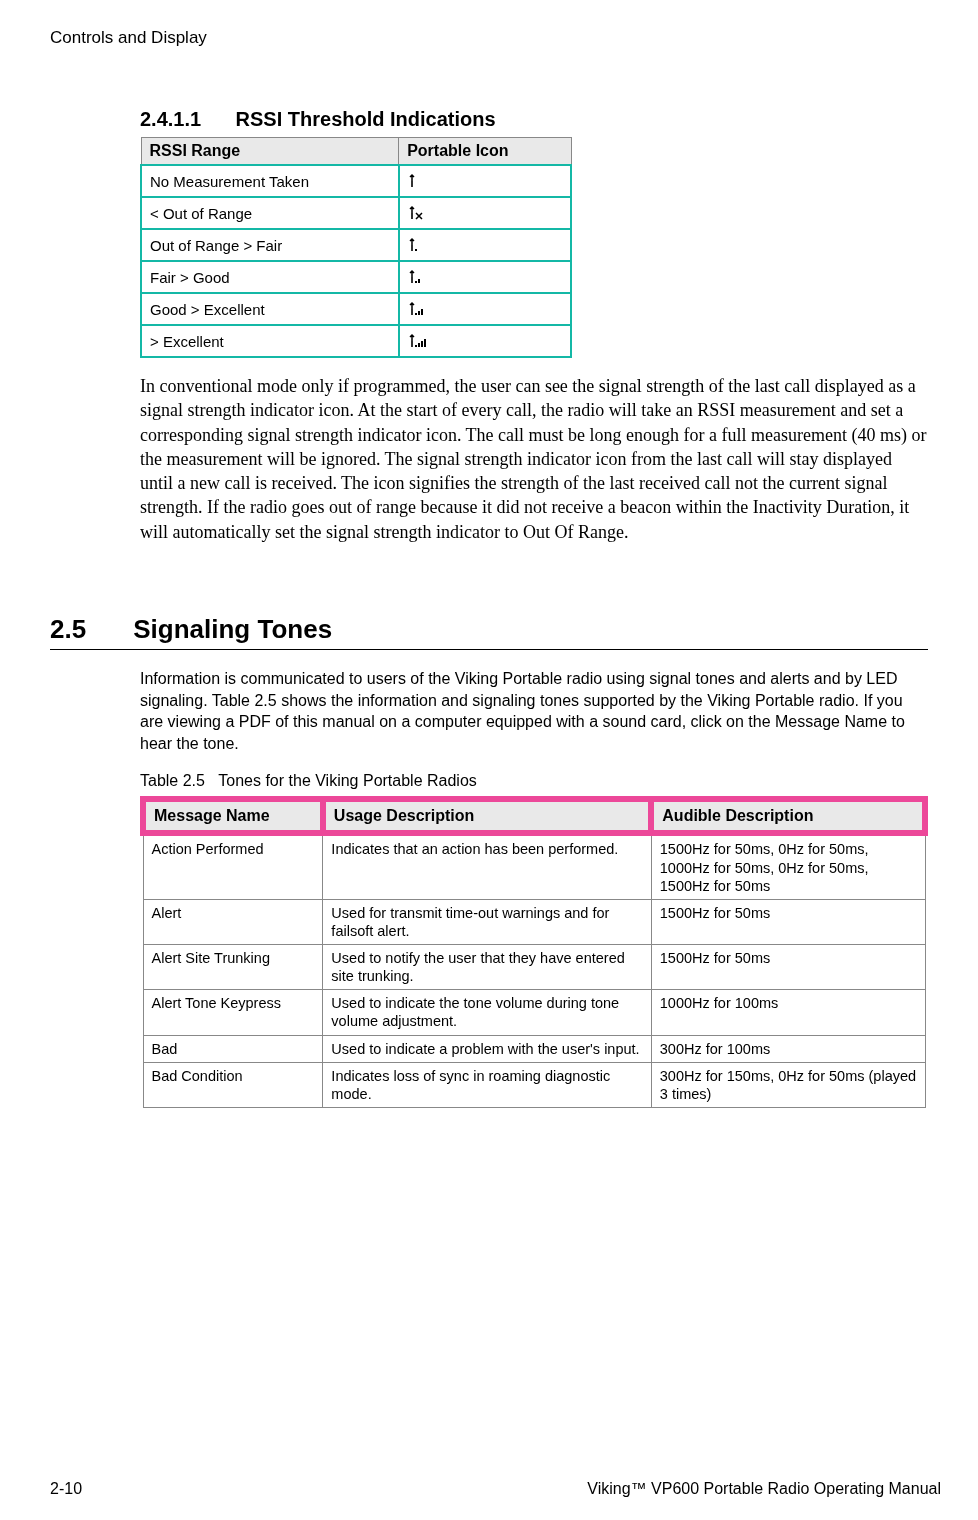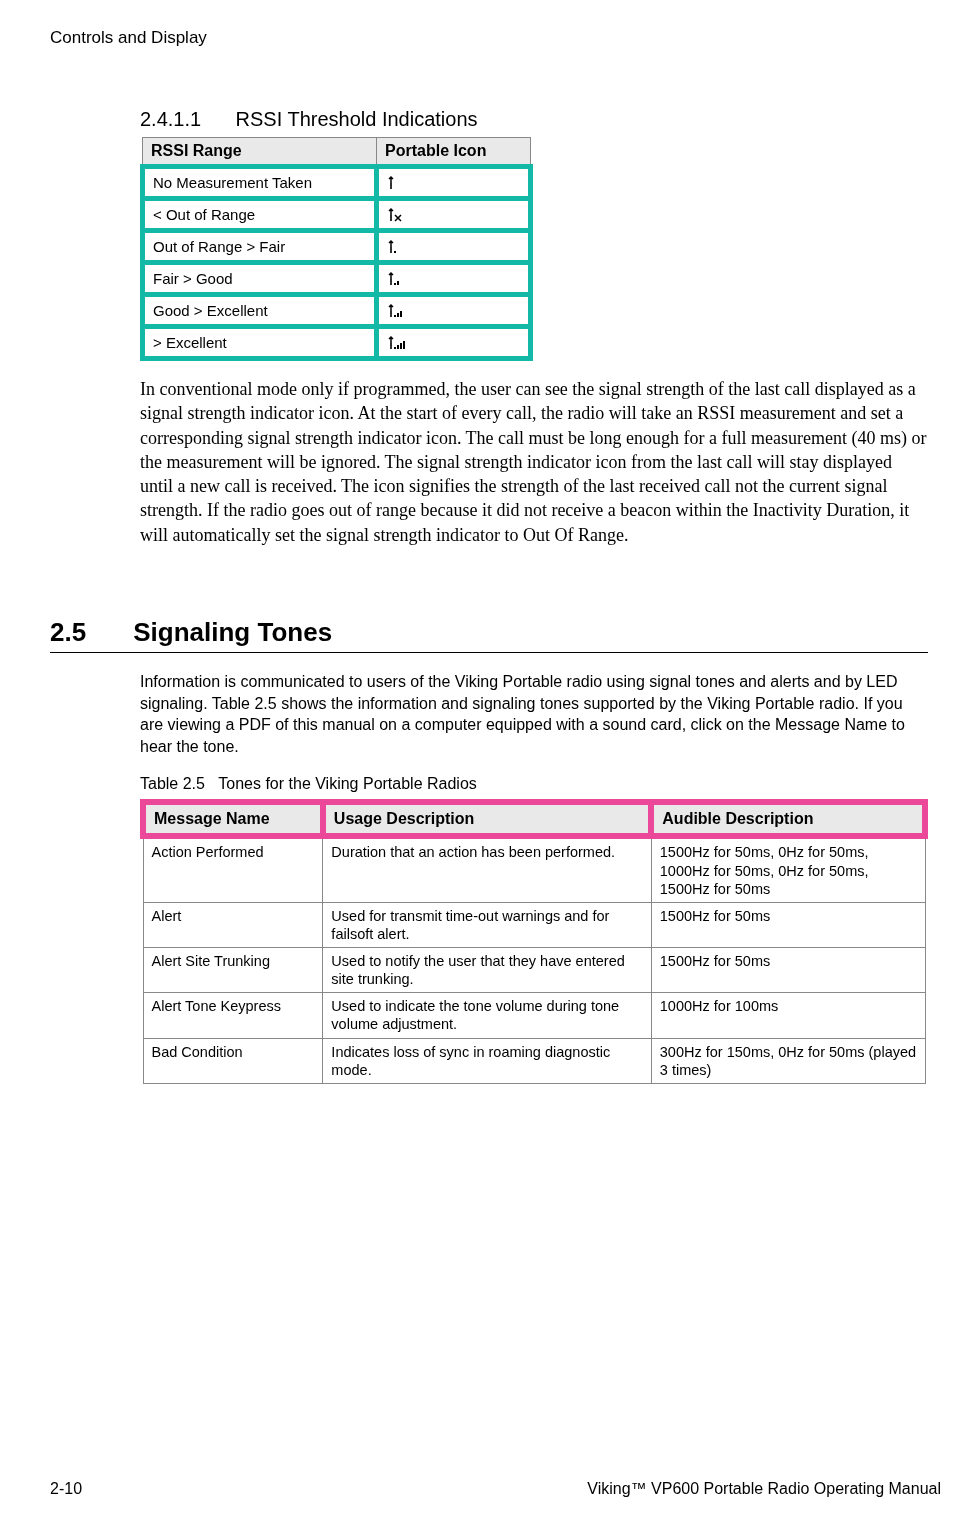--- a/index.html
+++ b/index.html
@@ -18,47 +18,47 @@
   }
   .header-text {
     font-size: 17px;
     margin-bottom: 60px;
   }
   .content-indent {
     margin-left: 90px;
   }
   h3.subsection {
     font-size: 20px;
-    font-weight: normal;
+    font-weight: bold;
     margin: 0 0 6px 0;
   }
   .subsection .num {
     display: inline-block;
     min-width: 90px;
   }
   .table-caption {
     font-size: 16px;
     margin: 4px 0 6px 0;
   }
   table.rssi {
     border-collapse: collapse;
-    width: 393px;
+    width: 432px;
     font-size: 15px;
   }
   table.rssi th {
     text-align: left;
     font-weight: bold;
     color: #000;
     background: #e9e9e9;
     border: 1px solid #888;
     padding: 4px 8px;
     font-size: 16px;
   }
   table.rssi td {
-    border: 5px solid #14b8a6;
+    border: 2px solid #14b8a6;
     padding: 4px 8px;
     height: 32px;
     vertical-align: middle;
   }
   table.rssi td.iconcell {
     padding-left: 8px;
   }
   .icon-svg {
     width: 20px;
     height: 16px;
@@ -232,37 +232,42 @@
       <thead>
         <tr>
           <th>Message Name</th>
           <th>Usage Description</th>
           <th>Audible Description</th>
         </tr>
       </thead>
       <tbody>
         <tr>
           <td>Action Performed</td>
-          <td>Duration that an action has been performed.</td>
+          <td>Indicates that an action has been performed.</td>
           <td>1500Hz for 50ms, 0Hz for 50ms, 1000Hz for 50ms, 0Hz for 50ms, 1500Hz for 50ms</td>
         </tr>
         <tr>
           <td>Alert</td>
           <td>Used for transmit time-out warnings and for failsoft alert.</td>
           <td>1500Hz for 50ms</td>
         </tr>
         <tr>
           <td>Alert Site Trunking</td>
           <td>Used to notify the user that they have entered site trunking.</td>
           <td>1500Hz for 50ms</td>
         </tr>
         <tr>
           <td>Alert Tone Keypress</td>
           <td>Used to indicate the tone volume during tone volume adjustment.</td>
           <td>1000Hz for 100ms</td>
+        </tr>
+        <tr>
+          <td>Bad</td>
+          <td>Used to indicate a problem with the user's input.</td>
+          <td>300Hz for 100ms</td>
         </tr>
         <tr>
           <td>Bad Condition</td>
           <td>Indicates loss of sync in roaming diagnostic mode.</td>
           <td>300Hz for 150ms, 0Hz for 50ms (played 3 times)</td>
         </tr>
       </tbody>
     </table>
   </div>
 

